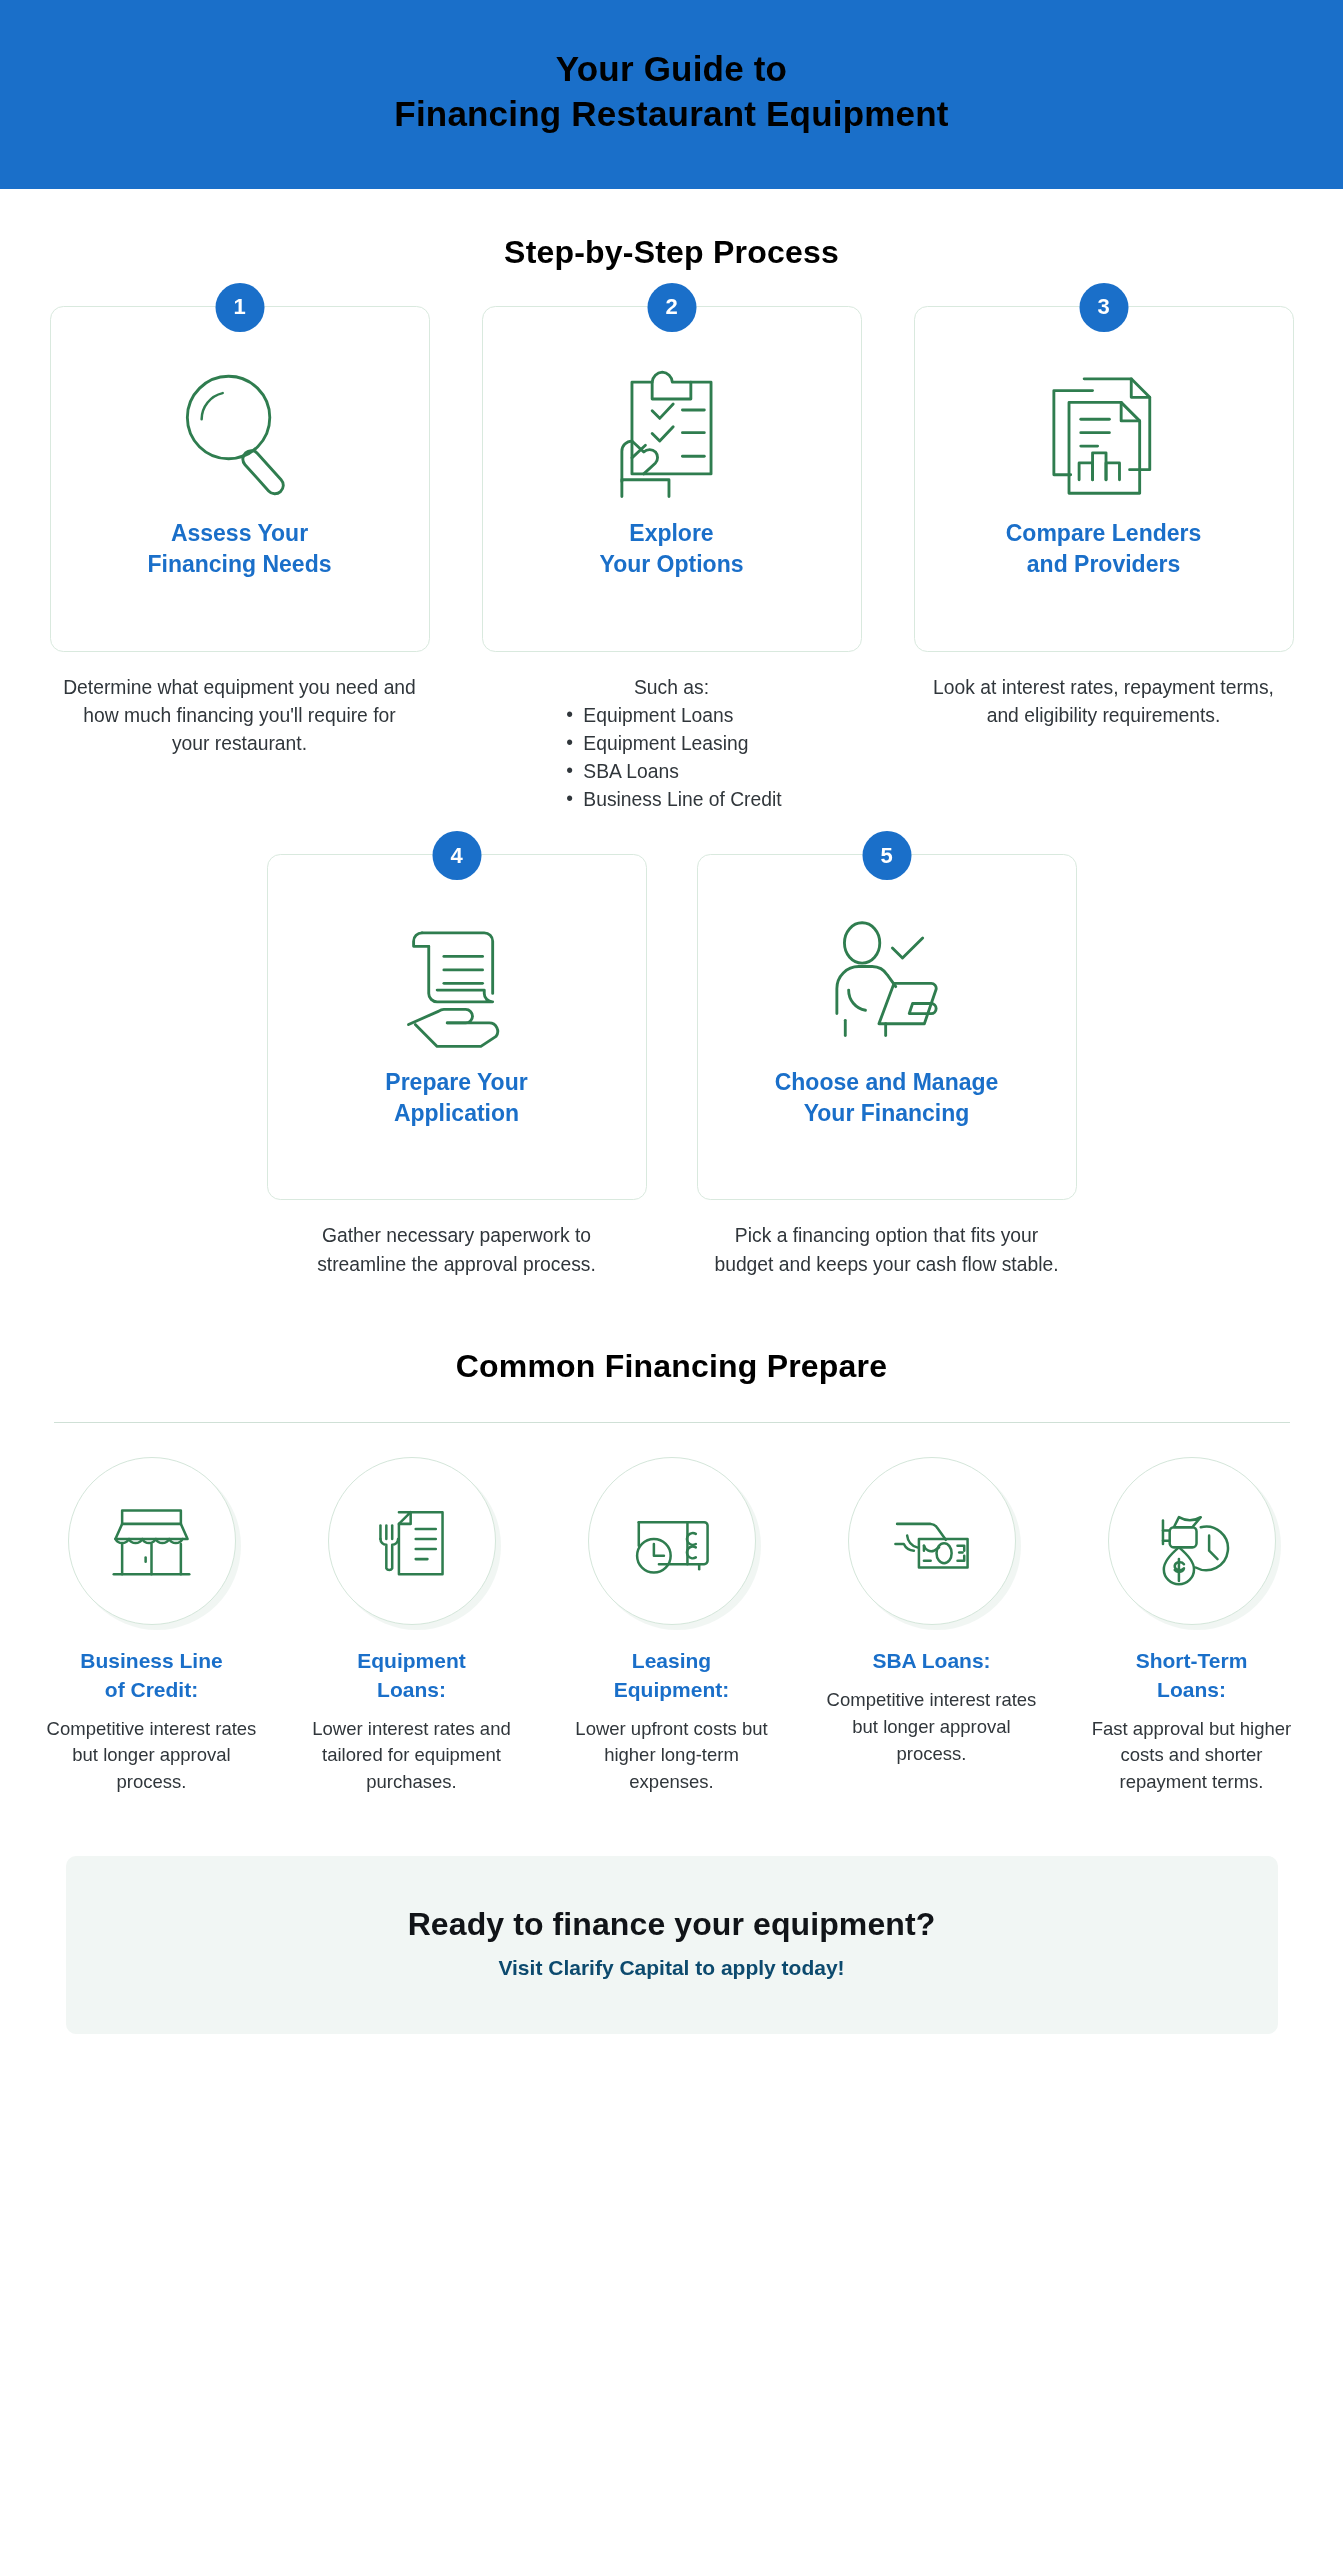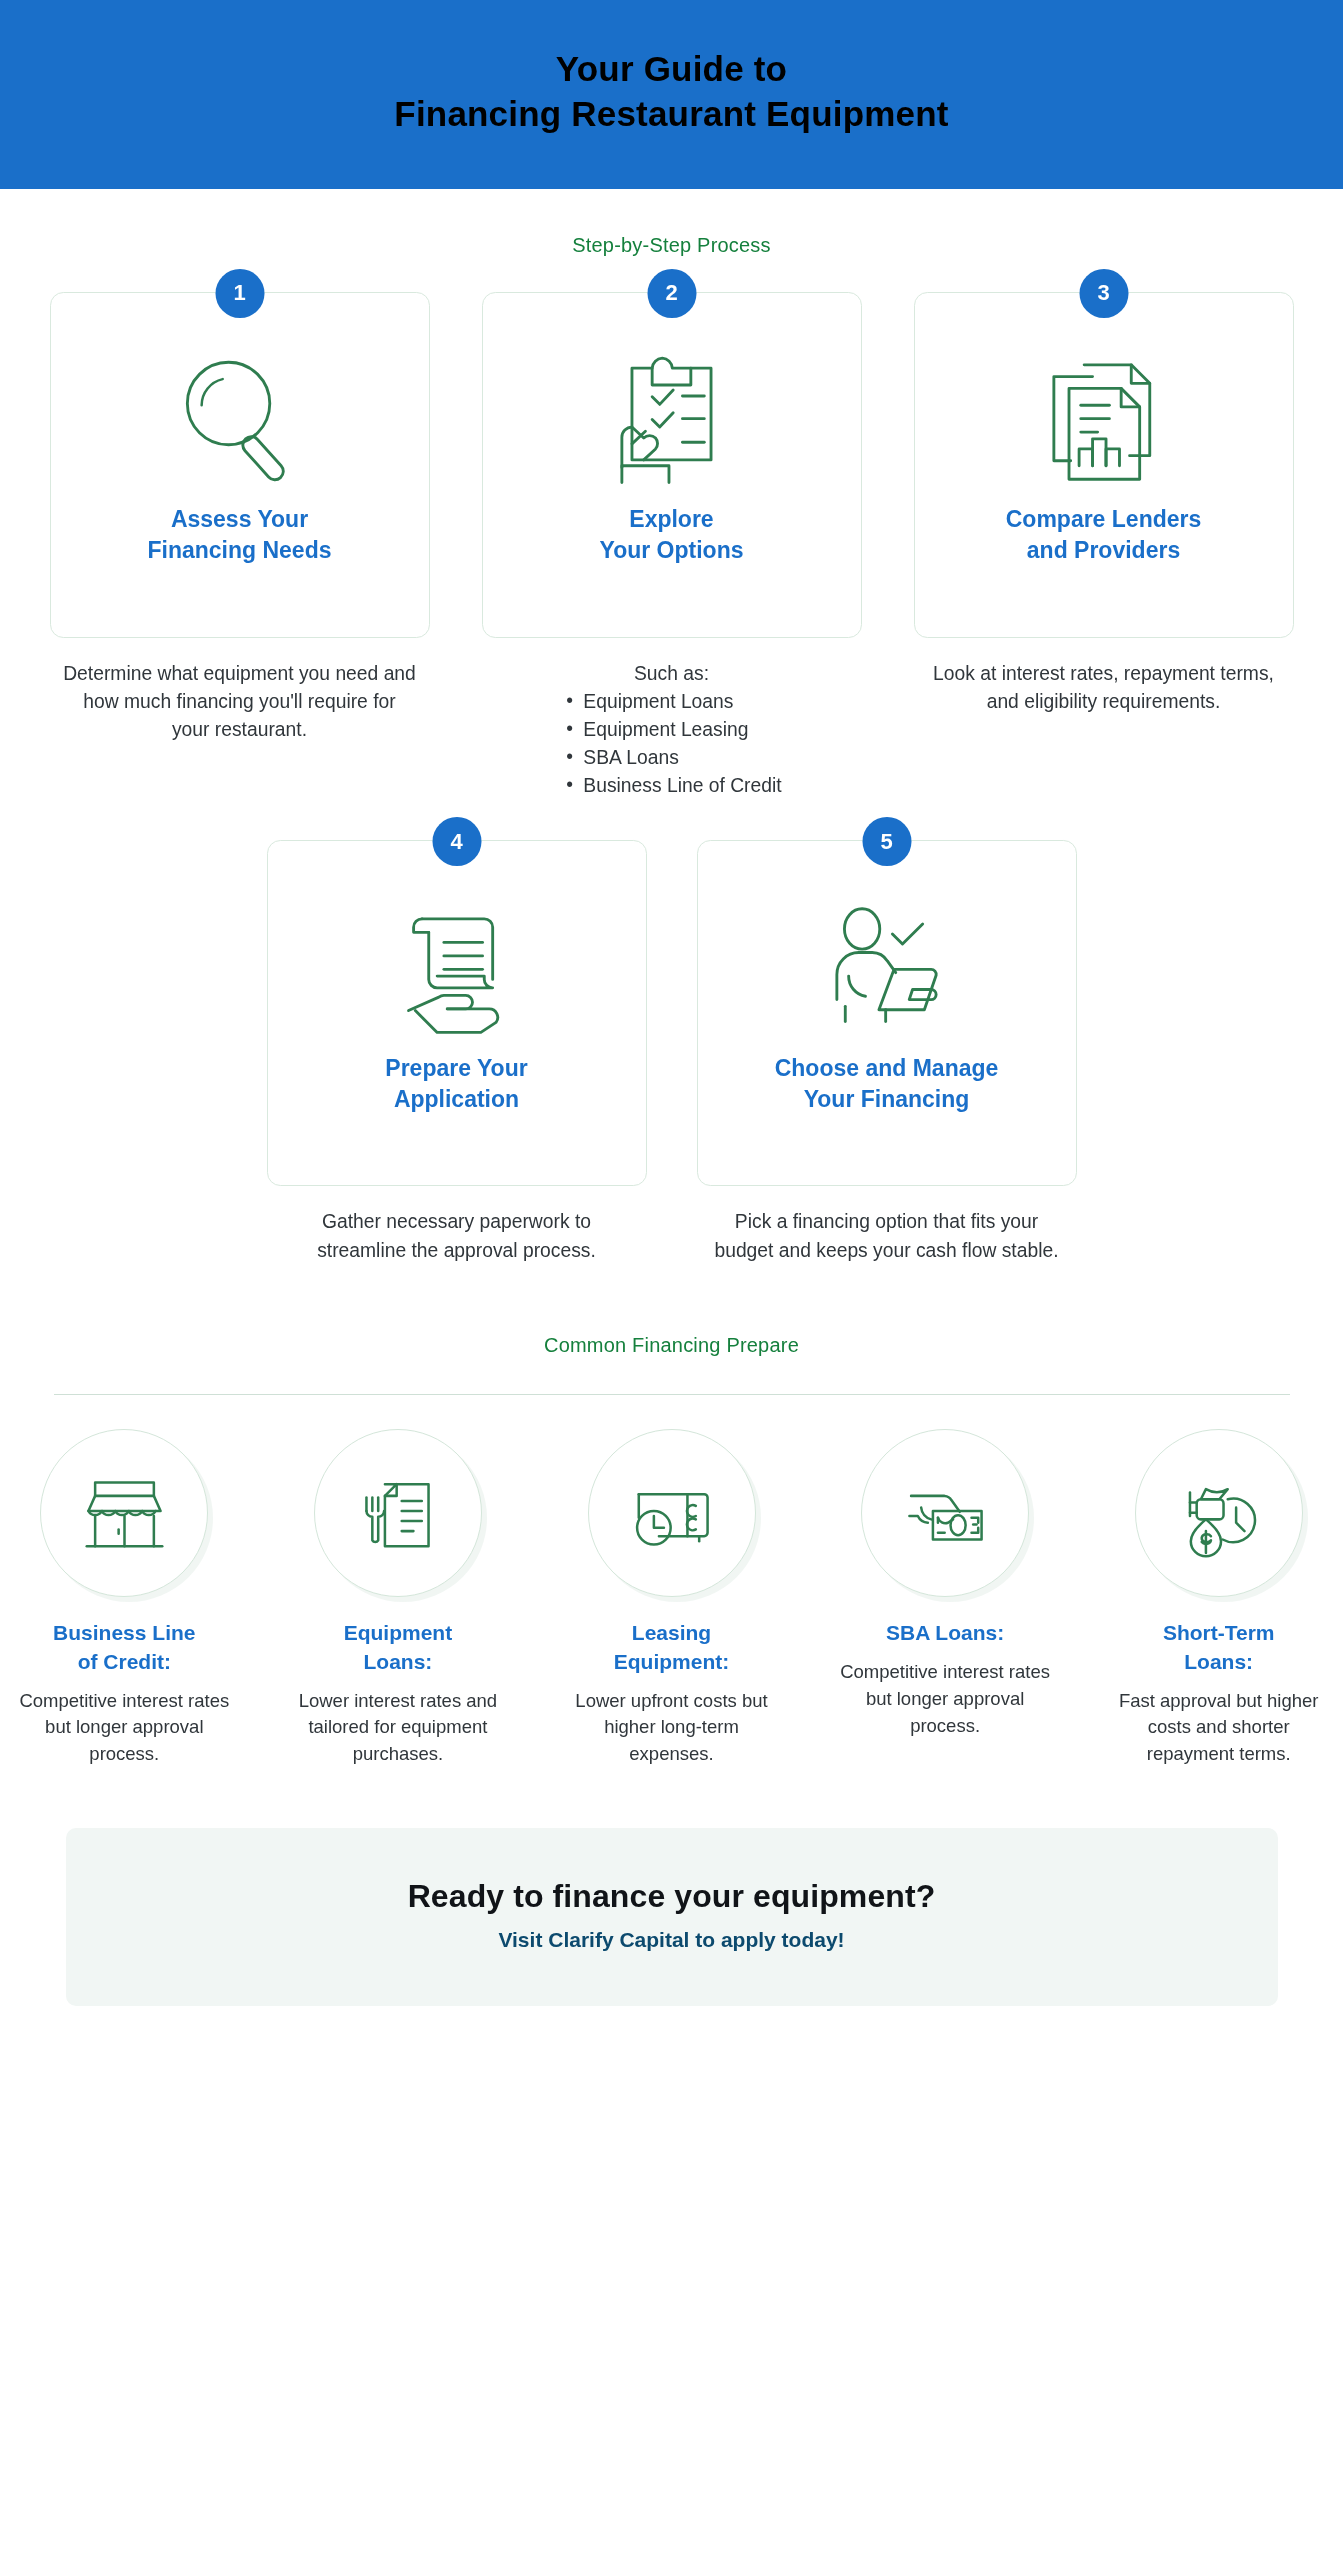--- a/index.html
+++ b/index.html
@@ -21,23 +21,23 @@
     color: #000000;
     font-size: 35px;
     line-height: 1.28;
     font-weight: 700;
     letter-spacing: 0.2px;
   }
 
   
   .section-title {
     text-align: center;
-    color: #15803d;
-    font-size: 20px;
-    font-weight: 400;
+    color: #000000;
+    font-size: 32px;
+    font-weight: 700;
     letter-spacing: 0.2px;
   }
   .st-steps { margin-top: 45px; }
   .st-options { margin-top: 69px; }
 
   .divider {
     width: 1236px;
     height: 1.7px;
     background: #cfe0d6;
     margin: 37px auto 0;
@@ -119,21 +119,21 @@
     position: absolute;
     left: 5px;
     top: -0.8px;
   }
   .bl-center { text-align: center; }
 
   
   .options-row {
     display: flex;
     justify-content: center;
-    gap: 25px;
+    gap: 11px;
     margin-top: 34px;
   }
   .option { width: 249px; display: flex; flex-direction: column; align-items: center; }
   .circle {
     width: 168px; height: 168px;
     border-radius: 50%;
     border: 1.3px solid #d4e6da;
     background: #fff;
     box-shadow: 5px 5px 0 0 rgba(240,245,242,0.95);
     display: flex; align-items: center; justify-content: center;

